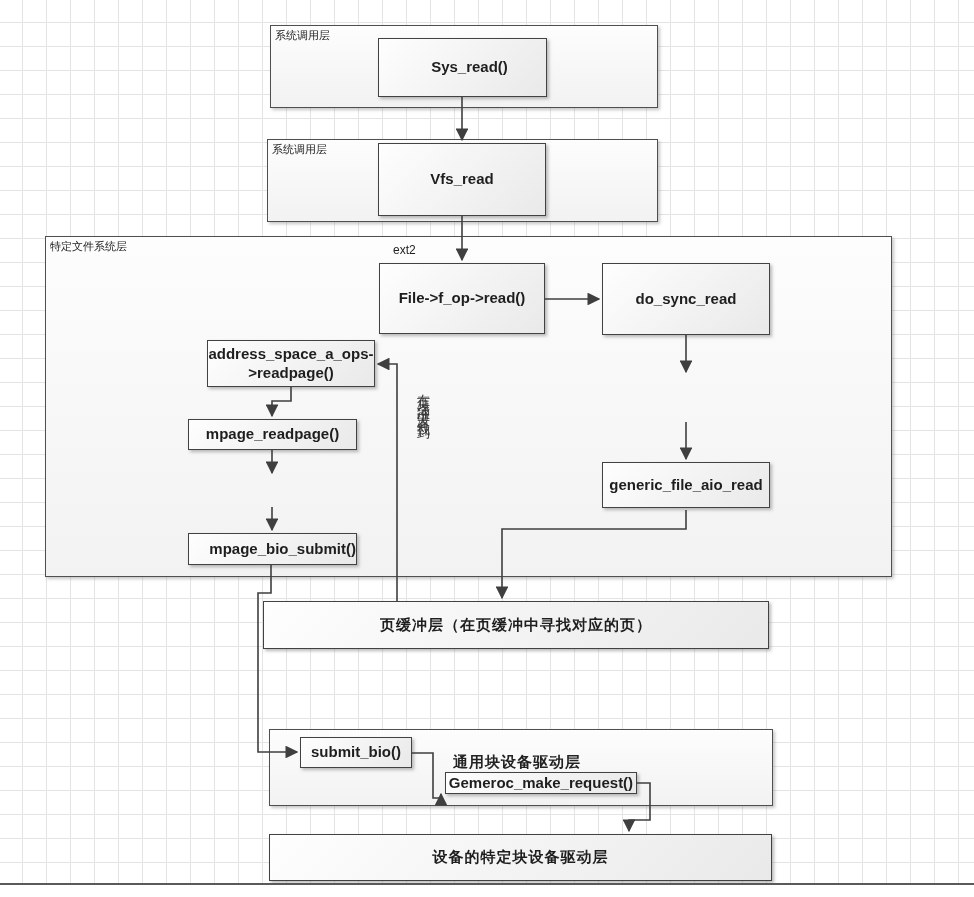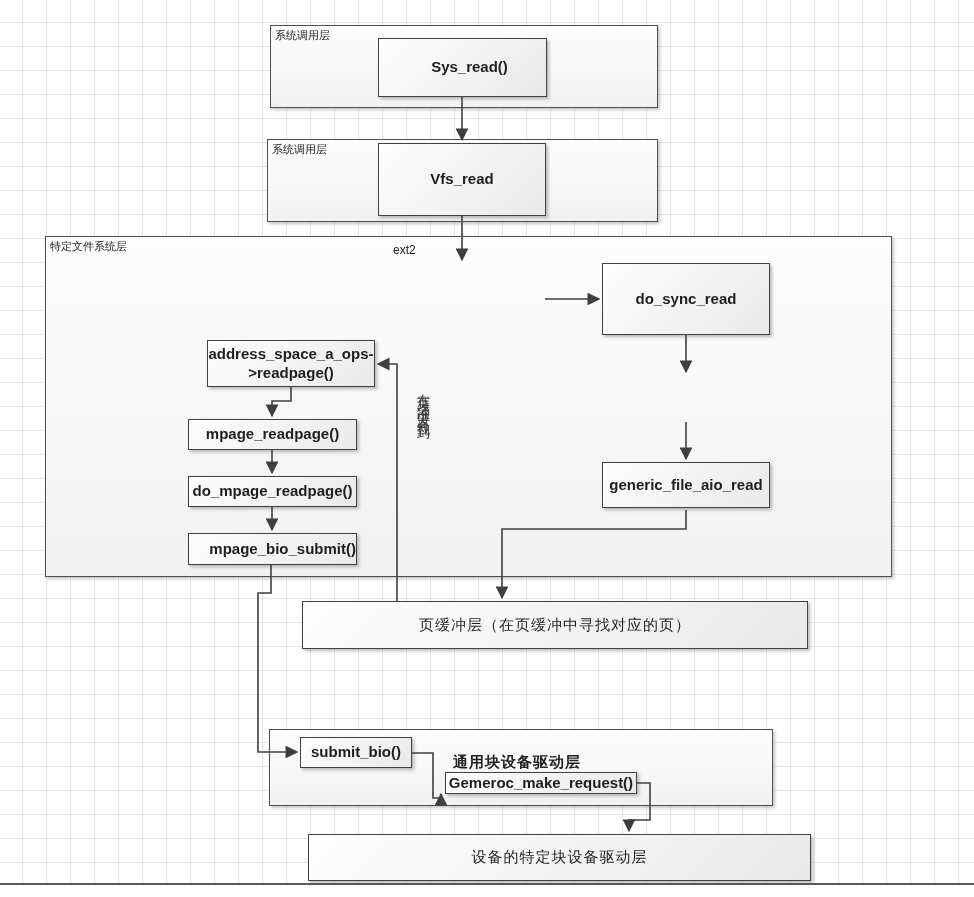--- a/index.html
+++ b/index.html
@@ -29,21 +29,21 @@
   }
   .node{
     position:absolute;display:flex;align-items:center;justify-content:center;
     background:linear-gradient(135deg,#fefefe 0%,#e9e9e9 100%);
     border:1.4px solid #424242;
     box-shadow:2px 2px 3px rgba(120,120,120,.5);
     box-sizing:border-box;
     font-weight:bold;font-size:15px;color:#1e1e1e;text-align:center;
     line-height:1.25;
   }
-  .node.cjk{font-weight:400;letter-spacing:1px;margin-left:39px;}
+  .node.cjk{font-weight:700;letter-spacing:1px;}
   .node .prewrap{white-space:pre-line;}
   .free-label{position:absolute;font-size:12px;color:#222;white-space:nowrap;}
   .block-layer-label{
     position:absolute;font-size:15px;font-weight:600;color:#222;
     letter-spacing:1px;white-space:nowrap;
   }
   .vertical-note{
     position:absolute;
     writing-mode:vertical-lr;text-orientation:upright;
     font-size:13px;letter-spacing:4px;color:#333;
@@ -71,37 +71,37 @@
   <div class="container-box" style="left:269px;top:729px;width:504px;height:77px;"></div>
 
   <div class="node" style="left:378px;top:38px;width:169px;height:59px;padding-left:14px;">
     <span>Sys_read()</span>
   </div>
 
   <div class="node" style="left:378px;top:143px;width:168px;height:73px;">
     <span>Vfs_read</span>
   </div>
 
+  <div class="node" style="left:379px;top:263px;width:166px;height:71px;">
+    <span>File-&gt;f_op-&gt;read()</span>
+  </div>
 
   <div class="node" style="left:602px;top:263px;width:168px;height:72px;">
     <span>do_sync_read</span>
   </div>
 
   <div class="node" style="left:188px;top:419px;width:169px;height:31px;">
     <span>mpage_readpage()</span>
   </div>
 
   <div class="node" style="left:207px;top:340px;width:168px;height:47px;">
     <span class="prewrap">address_space_a_ops-
 &gt;readpage()</span>
   </div>
 
-  <div class="node" style="left:188px;top:476px;width:169px;height:31px;">
-    <span>do_mpage_readpage()</span>
-  </div>
 
   <div class="node" style="left:188px;top:533px;width:169px;height:32px;justify-content:flex-end;">
     <span>mpage_bio_submit()</span>
   </div>
 
 
   <div class="node" style="left:602px;top:462px;width:168px;height:46px;">
     <span>generic_file_aio_read</span>
   </div>
 

